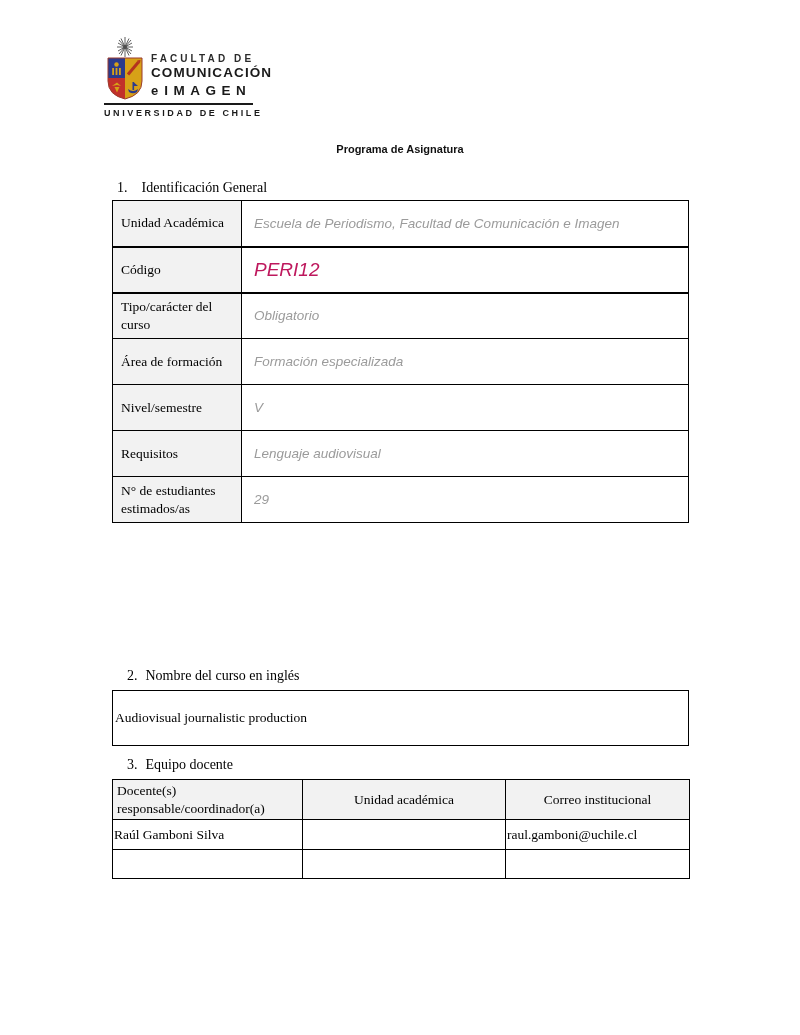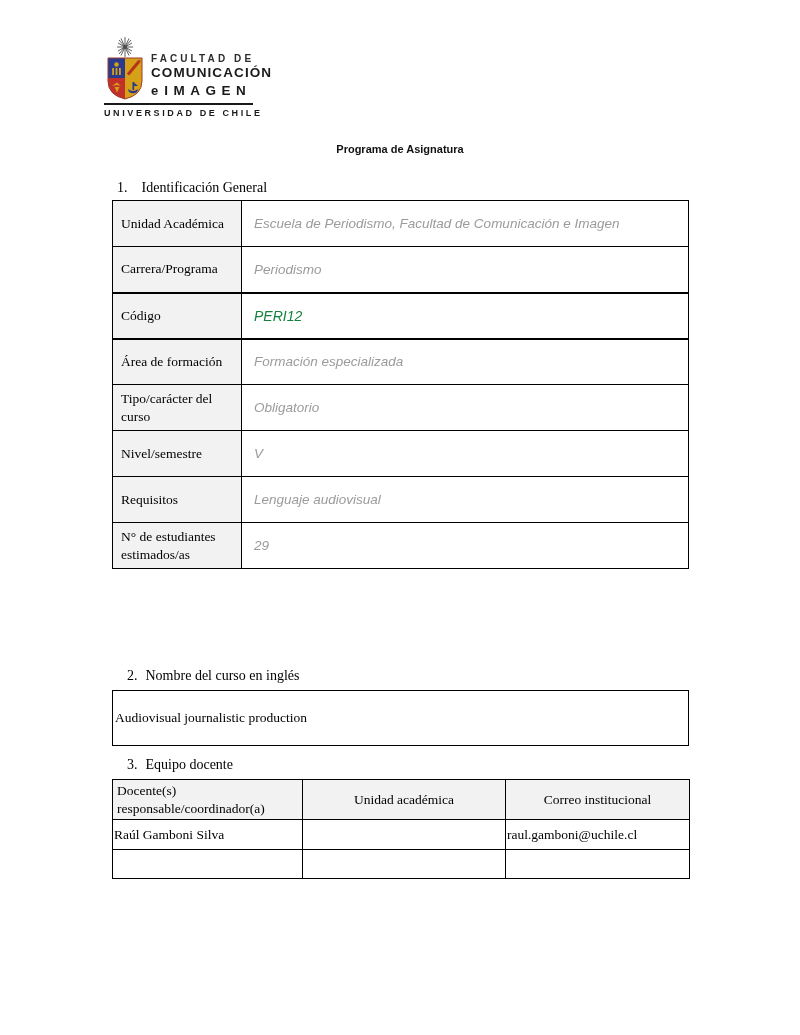--- a/index.html
+++ b/index.html
@@ -36,21 +36,21 @@
 
   
   table { border-collapse:collapse; table-layout:fixed;padding-left:48px; }
   .t1 { position:absolute; left:112px; top:200px; width:577px; }
   .t1 td { border:1px solid #000; height:46px; vertical-align:middle; }
   .t1 td.lbl { width:129px; background:#f2f2f2; padding:3px 6px 3px 8px;
                font-size:13.5px; line-height:1.3; color:#000; }
   .t1 td.val { padding-left:12px; font-family:"Liberation Sans", sans-serif;
                font-style:italic; font-size:13.5px; color:#9b9b9b; }
   .t1 tr.row-codigo td { border-top-width:2.5px; border-bottom-width:2.5px; }
-  .t1 tr.row-codigo td.val { color:#15803d; font-size:14px; }
+  .t1 tr.row-codigo td.val { color:#be185d; font-size:19px; }
 
   
   .box-english { position:absolute; left:112px; top:690px; width:577px; height:56px;
                  border:1.5px solid #000; display:flex; align-items:center;
                  padding-left:2px; font-size:13.5px; color:#000; }
 
   
   .t3 { position:absolute; left:112px; top:779px; width:577px; }
   .t3 th, .t3 td { border:1.5px solid #000; font-weight:normal; font-size:13.5px; vertical-align:middle; }
   .t3 th { background:#f2f2f2; height:40px; line-height:1.3; }
@@ -125,35 +125,31 @@
   <div class="sec-heading sec-1">
     <span class="sec-num">1.</span><span>Identificación General</span>
   </div>
 
   <table class="t1">
     <tbody>
       <tr>
         <td class="lbl">Unidad Académica</td>
         <td class="val">Escuela de Periodismo, Facultad de Comunicación e Imagen</td>
       </tr>
-      <tr>
-        <td class="lbl">Carrera/Programa</td>
-        <td class="val">Periodismo</td>
-      </tr>
       <tr class="row-codigo">
         <td class="lbl">Código</td>
         <td class="val">PERI12</td>
       </tr>
       <tr>
+        <td class="lbl">Tipo/carácter del curso</td>
+        <td class="val">Obligatorio</td>
+      </tr>
+      <tr>
         <td class="lbl">Área de formación</td>
         <td class="val">Formación especializada</td>
-      </tr>
-      <tr>
-        <td class="lbl">Tipo/carácter del curso</td>
-        <td class="val">Obligatorio</td>
       </tr>
       <tr>
         <td class="lbl">Nivel/semestre</td>
         <td class="val">V</td>
       </tr>
       <tr>
         <td class="lbl">Requisitos</td>
         <td class="val">Lenguaje audiovisual</td>
       </tr>
       <tr>

